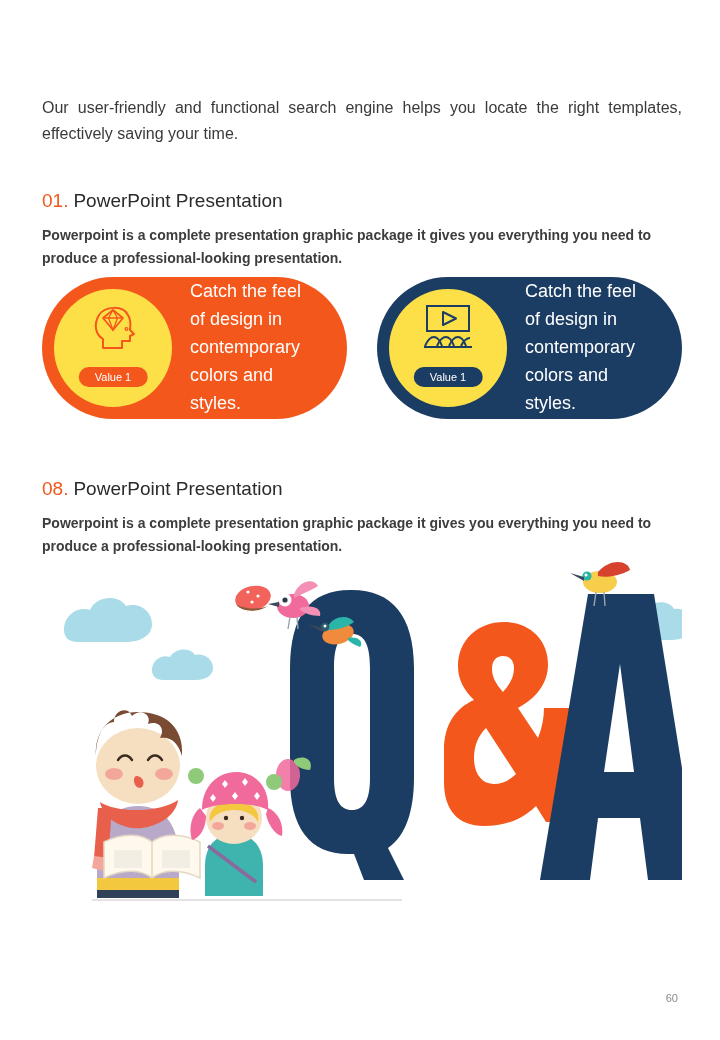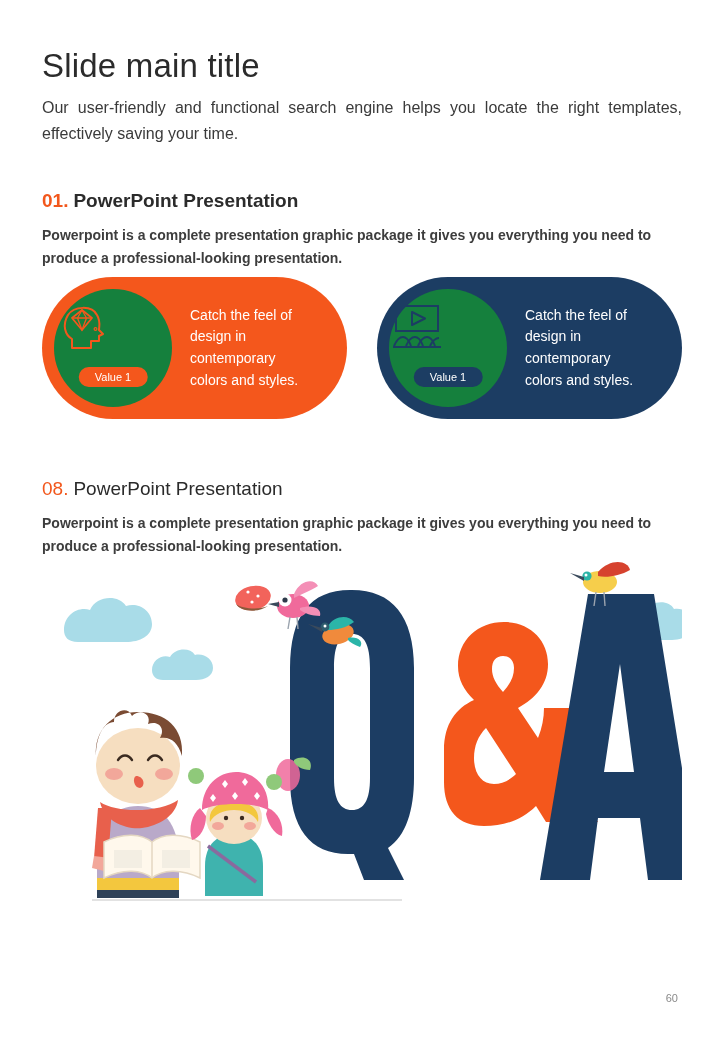--- a/index.html
+++ b/index.html
@@ -27,21 +27,21 @@
   }
 
   
   .section-head{
     position:absolute;left:42px;
     font-size:19px;font-weight:400;color:#2b2b2b;
     font-family:"Liberation Sans", sans-serif;
     white-space:nowrap;
   }
   .section-head .num{color:#F2571C;margin-right:5px;}
-  .sec1-head{top:190px;font-weight:bold;}
+  .sec1-head{top:190px;}
   .sec2-head{top:478px;}
 
   .section-body{
     position:absolute;left:42px;width:640px;
     font-size:14px;color:#3d3d3d;line-height:1.62;
     font-family:"Liberation Sans", sans-serif;
     font-weight:bold;
   }
   .sec1-body{top:224px;}
   .sec2-body{top:512px;}
@@ -52,60 +52,59 @@
     position:absolute;top:0;width:305px;height:142px;
     border-radius:71px;
     display:flex;align-items:center;
   }
   .card-orange{left:0;background:#F4571C;}
   .card-navy{left:335px;background:#1C3D63;}
 
   .card-circle{
     position:relative;
     width:118px;height:118px;margin-left:12px;
-    border-radius:50%;background:#15803d;
+    border-radius:50%;background:#fde047;
     flex:0 0 118px;
-    display:flex;flex-direction:column;align-items:flex-start;
+    display:flex;flex-direction:column;align-items:center;
     justify-content:flex-start;
     padding-top:12px;box-sizing:border-box;
   }
   .icon-wrap{width:56px;height:54px;display:block;}
   .value-badge{
     position:absolute;bottom:20px;left:50%;transform:translateX(-50%);
     padding:4px 16px;border-radius:12px;
     font-size:11px;color:#fff;white-space:nowrap;
     font-family:"Liberation Sans", sans-serif;
   }
   .badge-orange{background:#F4571C;}
   .badge-navy{background:#1C3D63;}
 
   .card-text{
     margin-left:18px;margin-right:14px;
-    color:#ffffff;font-size:14px;line-height:1.55;
+    color:#ffffff;font-size:18px;line-height:1.55;
     font-family:"Liberation Sans", sans-serif;
     max-width:125px;
   }
 
   
   .illo{position:absolute;left:42px;top:560px;width:640px;height:360px;}
   .illo svg{display:block;width:640px;height:360px;}
 
   
   .page-num{
     position:absolute;right:42px;bottom:36px;
     font-size:11px;color:#8a8a8a;
     font-family:"Liberation Sans", sans-serif;
   }
 </style>
 </head>
 <body>
 
 <div class="slide">
 
-  <div class="page-title">Slide main title</div>
   <div class="subtitle">Our user-friendly and functional search engine helps you locate the right templates, effectively saving your time.</div>
 
   <div class="section-head sec1-head">
     <span class="num">01.</span><span>PowerPoint Presentation</span>
   </div>
   <div class="section-body sec1-body">Powerpoint is a complete presentation graphic package it gives you everything you need to produce a professional-looking presentation.</div>
 
   <div class="cards">
 
     <div class="card card-orange">

